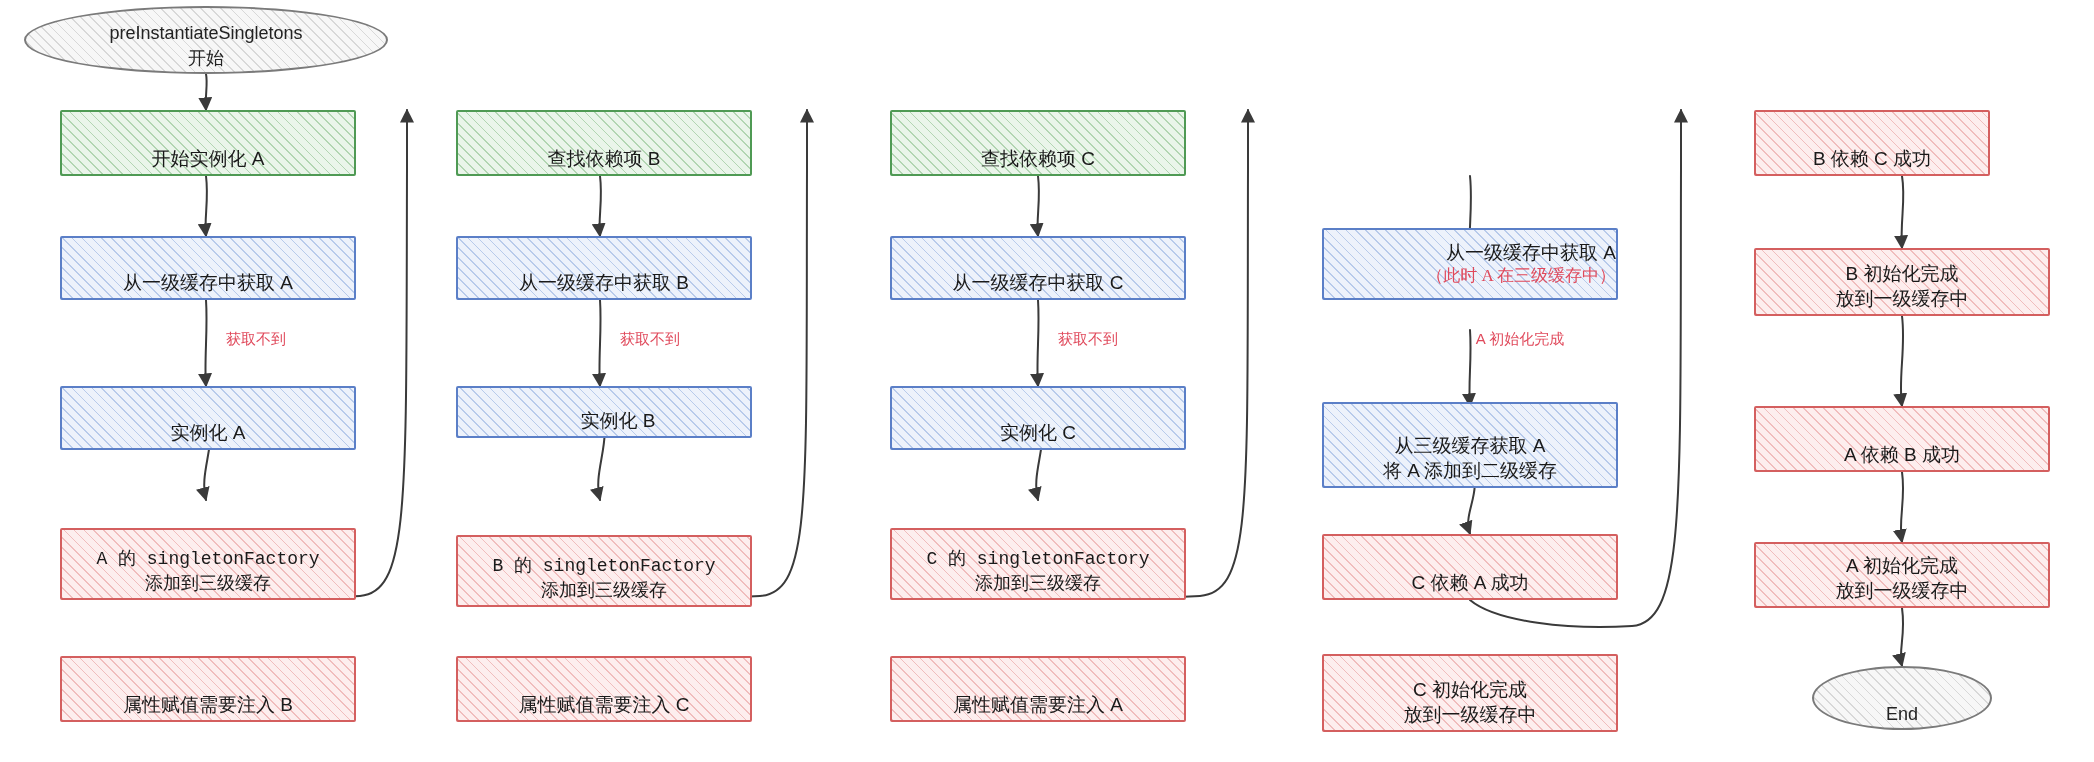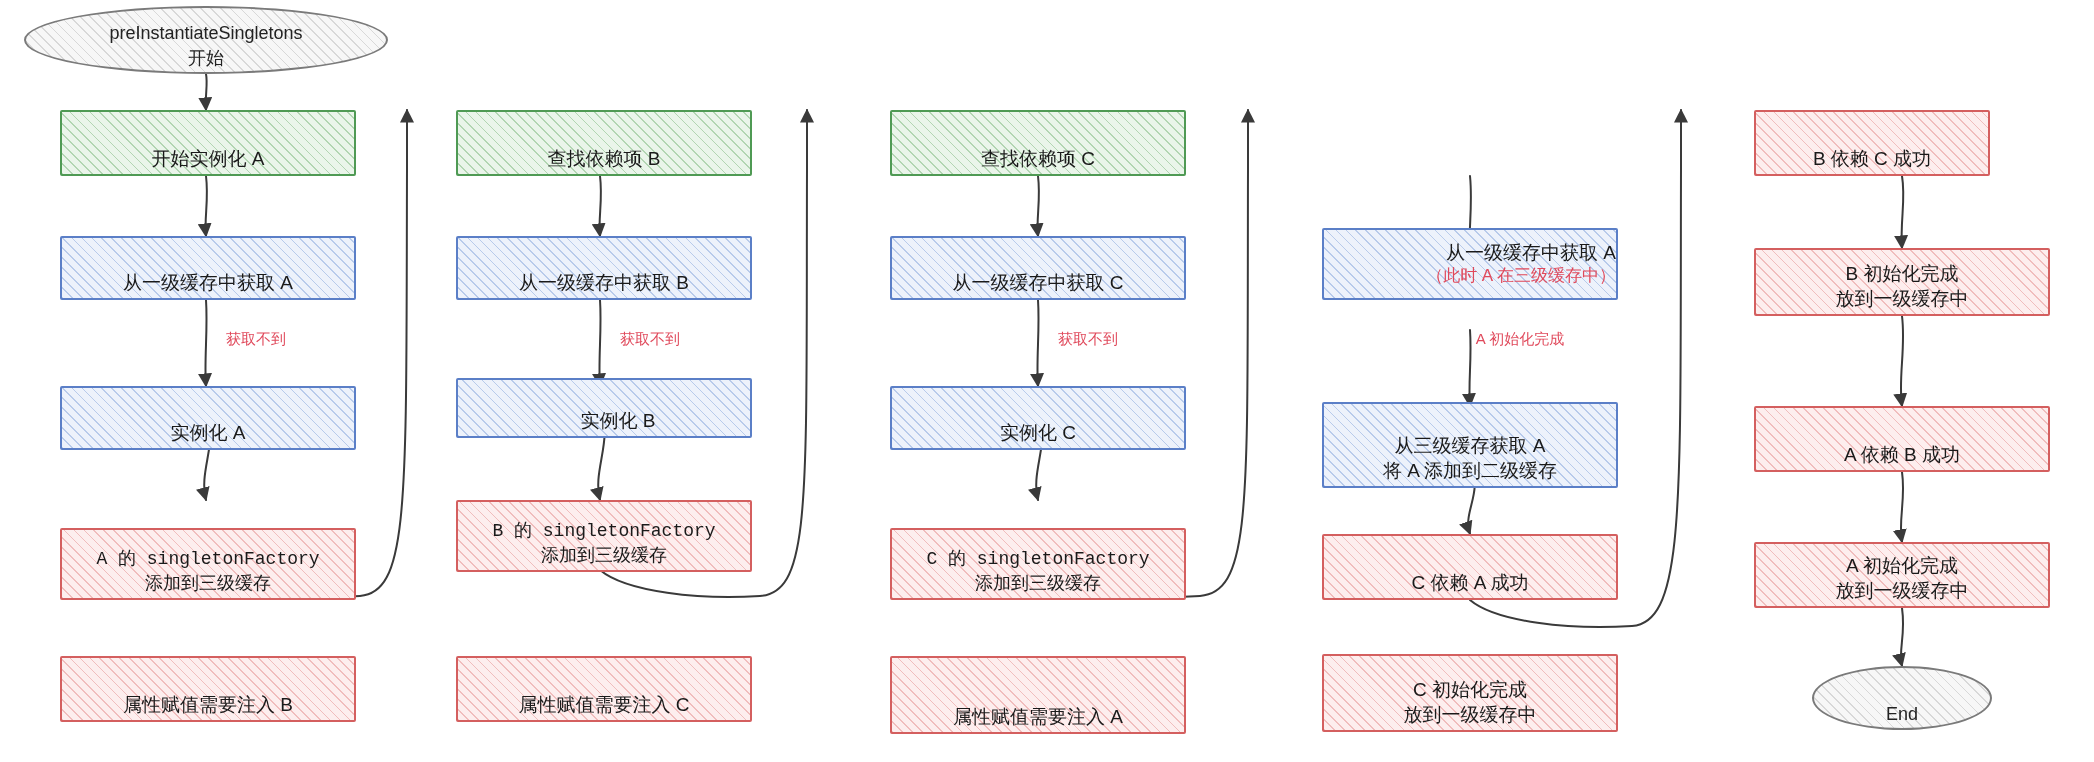--- a/index.html
+++ b/index.html
@@ -73,20 +73,21 @@
     font-size: 18px;
     color: #222;
   }
   .mono {
     font-family: "Liberation Mono", monospace;
     font-size: 18px;
   }
   .sub-red {
     color: #e0495b;
     font-size: 17px;
+    font-family: Liberation Serif, serif;
   }
   .edge-label {
     position: absolute;
     color: #e0495b;
     font-size: 15px;
     white-space: nowrap;
     transform: translateX(-50%);
   }
 </style>
 </head>
@@ -151,45 +152,45 @@
   <div class="node n-red" style="left:60px; top:656px; width:296px; height:66px;">
     <span class="inner">属性赋值需要注入 B</span>
   </div>
 
   <div class="node n-green" style="left:456px; top:110px; width:296px; height:66px;">
     <span class="inner">查找依赖项 B</span>
   </div>
   <div class="node n-blue" style="left:456px; top:236px; width:296px; height:64px;">
     <span class="inner">从一级缓存中获取 B</span>
   </div>
-  <div class="node n-blue" style="left:456px; top:378px; width:296px; height:60px;padding-left:28px;">
+  <div class="node n-blue" style="left:456px; top:386px; width:296px; height:52px;padding-left:28px;">
     <span class="inner">实例化 B</span>
   </div>
-  <div class="node n-red mono" style="left:456px; top:500px; width:296px; height:72px;">
+  <div class="node n-red mono" style="left:456px; top:535px; width:296px; height:72px;">
     <span class="inner">B 的 singletonFactory
 添加到三级缓存</span>
   </div>
   <div class="node n-red" style="left:456px; top:656px; width:296px; height:66px;">
     <span class="inner">属性赋值需要注入 C</span>
   </div>
 
   <div class="node n-green" style="left:890px; top:110px; width:296px; height:66px;">
     <span class="inner">查找依赖项 C</span>
   </div>
   <div class="node n-blue" style="left:890px; top:236px; width:296px; height:64px;">
     <span class="inner">从一级缓存中获取 C</span>
   </div>
   <div class="node n-blue" style="left:890px; top:386px; width:296px; height:64px;">
     <span class="inner">实例化 C</span>
   </div>
   <div class="node n-red mono" style="left:890px; top:528px; width:296px; height:72px;">
     <span class="inner">C 的 singletonFactory
 添加到三级缓存</span>
   </div>
-  <div class="node n-red" style="left:890px; top:656px; width:296px; height:78px;">
+  <div class="node n-red" style="left:890px; top:656px; width:296px; height:66px;">
     <span class="inner">属性赋值需要注入 A</span>
   </div>
 
   <div class="node n-blue" style="left:1322px; top:228px; width:296px; height:72px; flex-direction:column; justify-content:center;">
     <span class="inner" style="padding:0">从一级缓存中获取 A</span>
     <span class="inner sub-red" style="padding:0">（此时 A 在三级缓存中）</span>
   </div>
   <div class="node n-blue" style="left:1322px; top:378px; width:296px; height:86px;margin-top:24px;">
     <span class="inner">从三级缓存获取 A
 将 A 添加到二级缓存</span>

